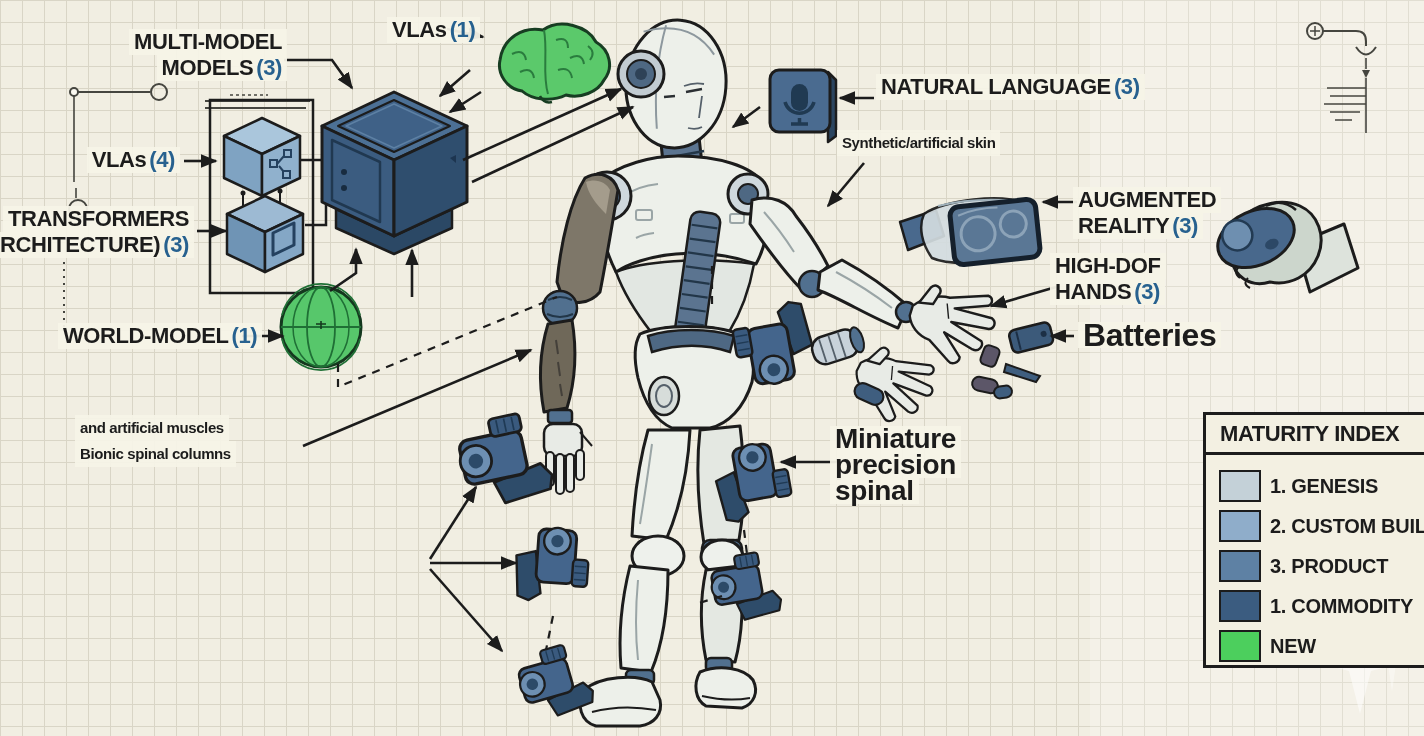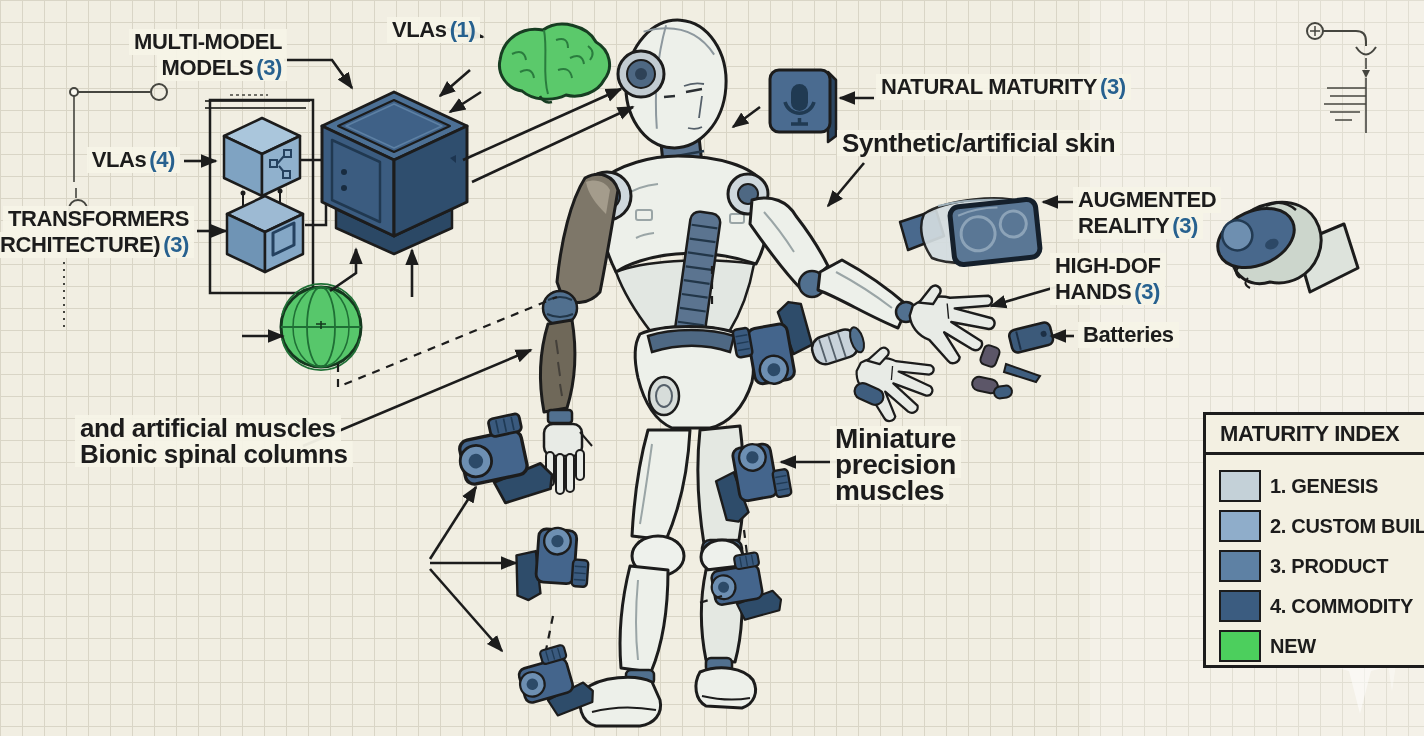--- a/index.html
+++ b/index.html
@@ -13,21 +13,21 @@
     font-family:"Liberation Sans", sans-serif;
     color:#1c1c1c;
   }
   .lightband{position:absolute;left:1090px;top:0;width:334px;height:736px;
     background:rgba(255,255,255,.22);pointer-events:none;}
   svg.art{position:absolute;left:0;top:0;}
   .co{position:absolute;font-weight:700;line-height:26px;letter-spacing:-0.4px;
       white-space:nowrap;}
   .co .patch{background:rgba(246,243,231,.95);padding:0 5px;display:inline-block;}
   .caps{font-size:22px;}
-  .mixed{font-size:26px;}
+  .mixed{font-size:15px;}
   .num{color:#27618f;margin-left:3px;}
   .tr-right{text-align:right;}
   .tc{}
   
   #legend{position:absolute;left:1203px;top:412px;width:240px;height:256px;
     background:#f3f0e2;border:3px solid #1c1c1c;box-sizing:border-box;}
   #legend .ttl{font-weight:700;font-size:22px;letter-spacing:-0.4px;
     padding:6px 0 5px 14px;border-bottom:3px solid #1c1c1c;}
   #legend .rows{padding:11px 0 0 13px;}
   .lg-row{display:flex;align-items:center;height:40px;}
@@ -325,75 +325,78 @@
 
   <div class="co caps" style="right:1244px;top:147px">
     <span class="patch"><span>VLAs</span><span class="num">(4)</span></span>
   </div>
 
   <div class="co caps tr-right" style="right:1230px;top:206px">
     <div><span class="patch">TRANSFORMERS</span></div>
     <div><span class="patch"><span>(ARCHITECTURE)</span><span class="num">(3)</span></span></div>
   </div>
 
+  <div class="co caps" style="left:58px;top:323px">
+    <span class="patch"><span>WORLD-MODEL</span><span class="num">(1)</span></span>
+  </div>
 
   <div class="co mixed tc" style="left:75px;top:415px;width:230px">
     <div><span class="patch">and artificial muscles</span></div>
     <div><span class="patch">Bionic spinal columns</span></div>
   </div>
 
   <div class="co caps tc" style="left:238px;top:533px;width:190px">
   </div>
 
   <div class="co caps" style="left:876px;top:74px">
-    <span class="patch"><span>NATURAL MATURITY</span><span class="num">(3)</span></span>
+    <span class="patch"><span>NATURAL LANGUAGE</span><span class="num">(3)</span></span>
   </div>
 
   <div class="co mixed" style="left:837px;top:130px">
     <span class="patch">Synthetic/artificial skin</span>
   </div>
 
   <div class="co caps" style="left:1073px;top:187px">
     <div><span class="patch">AUGMENTED</span></div>
     <div><span class="patch"><span>REALITY</span><span class="num">(3)</span></span></div>
   </div>
 
   <div class="co caps tc" style="left:1050px;top:253px;width:116px">
     <div><span class="patch">HIGH-DOF</span></div>
     <div><span class="patch"><span>HANDS</span><span class="num">(3)</span></span></div>
   </div>
 
-  <div class="co mixed" style="left:1078px;top:322px;font-size:22px">
+  <div class="co mixed" style="left:1078px;top:322px;font-size:32px">
     <span class="patch">Batteries</span>
   </div>
 
   <div class="co mixed tc" style="left:830px;top:426px;width:120px;font-size:28px">
     <div><span class="patch">Miniature</span></div>
     <div><span class="patch">precision</span></div>
-    <div><span class="patch">muscles</span></div>
+    <div><span class="patch">spinal</span></div>
   </div>
 
   <div id="legend">
     <div class="ttl">MATURITY INDEX</div>
     <div class="rows">
       <div class="lg-row">
         <span class="lg-sw" style="background: rgb(196, 209, 216);"></span>
         <span class="lg-lb">1. GENESIS</span>
       </div>
       <div class="lg-row">
         <span class="lg-sw" style="background: rgb(143, 173, 202);"></span>
         <span class="lg-lb">2. CUSTOM BUILT</span>
       </div>
       <div class="lg-row">
         <span class="lg-sw" style="background: rgb(94, 129, 164);"></span>
         <span class="lg-lb">3. PRODUCT</span>
       </div>
       <div class="lg-row">
         <span class="lg-sw" style="background: rgb(59, 92, 128);"></span>
-        <span class="lg-lb">4. COMMODITY</span>
+        <span class="lg-lb">1. COMMODITY</span>
       </div>
       <div class="lg-row">
         <span class="lg-sw" style="background: rgb(76, 207, 93);"></span>
         <span class="lg-lb">NEW</span>
       </div>
     </div>
   </div>
 </div>
 
 </body></html>

